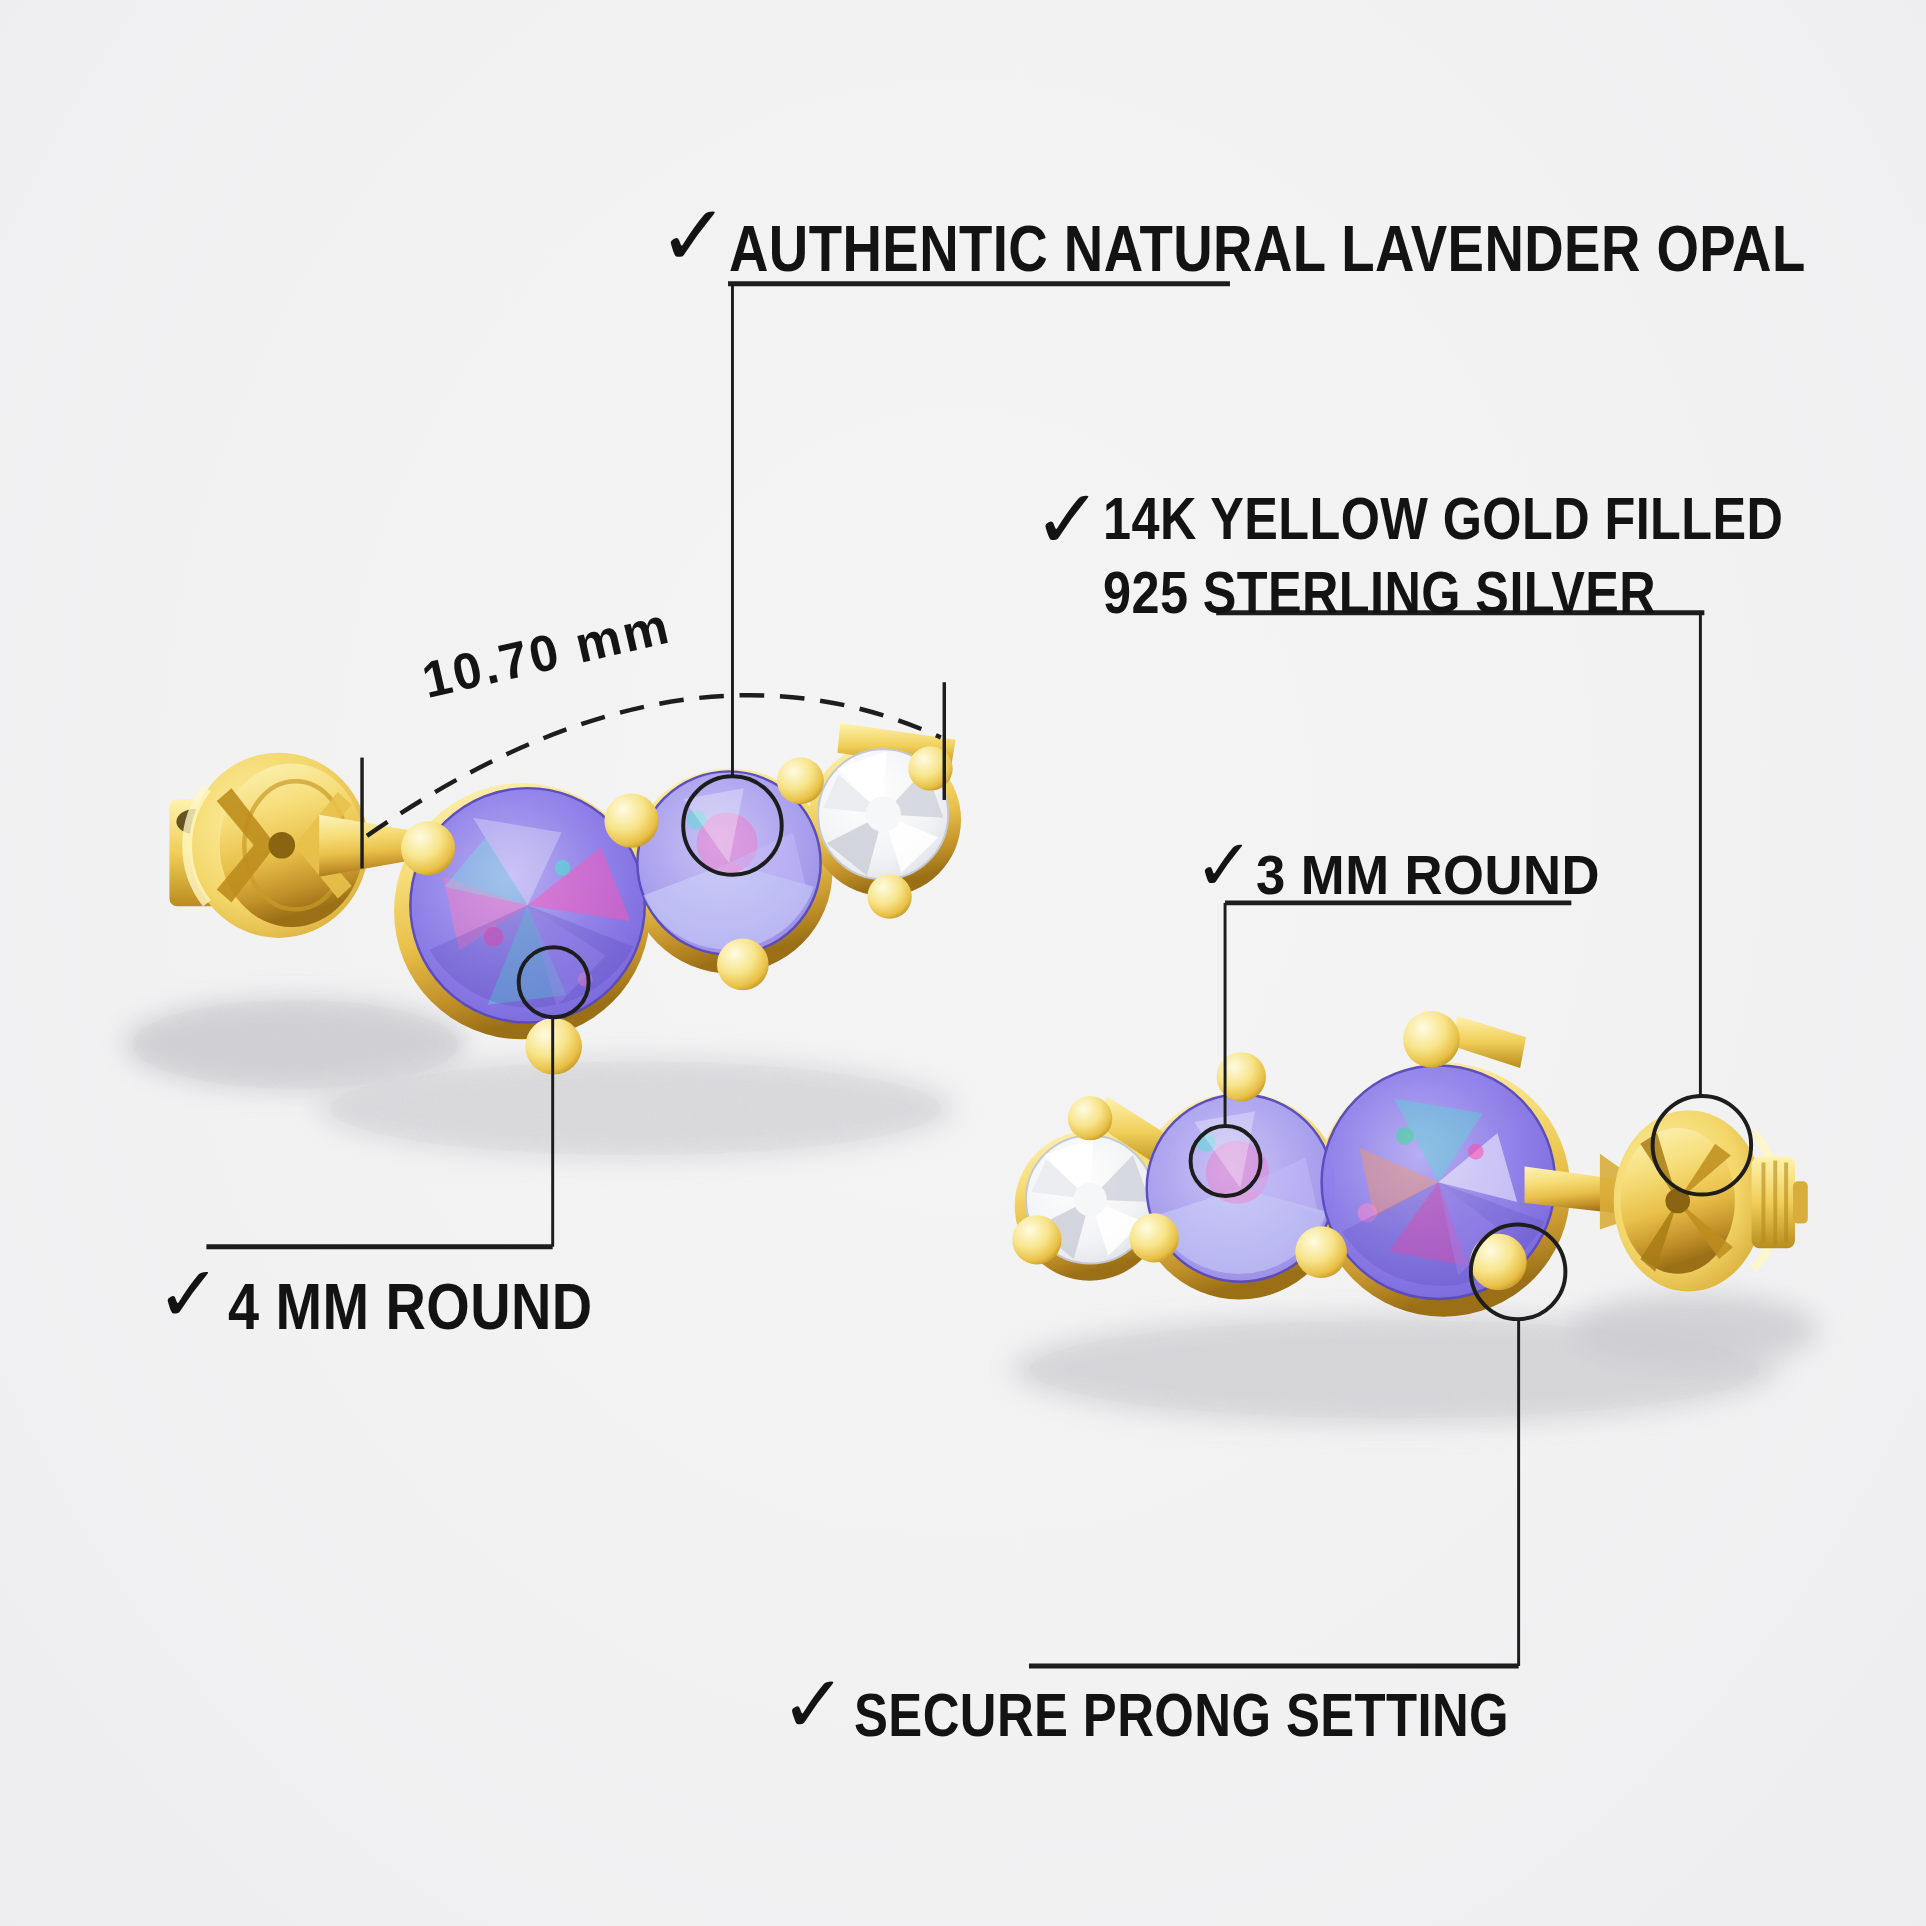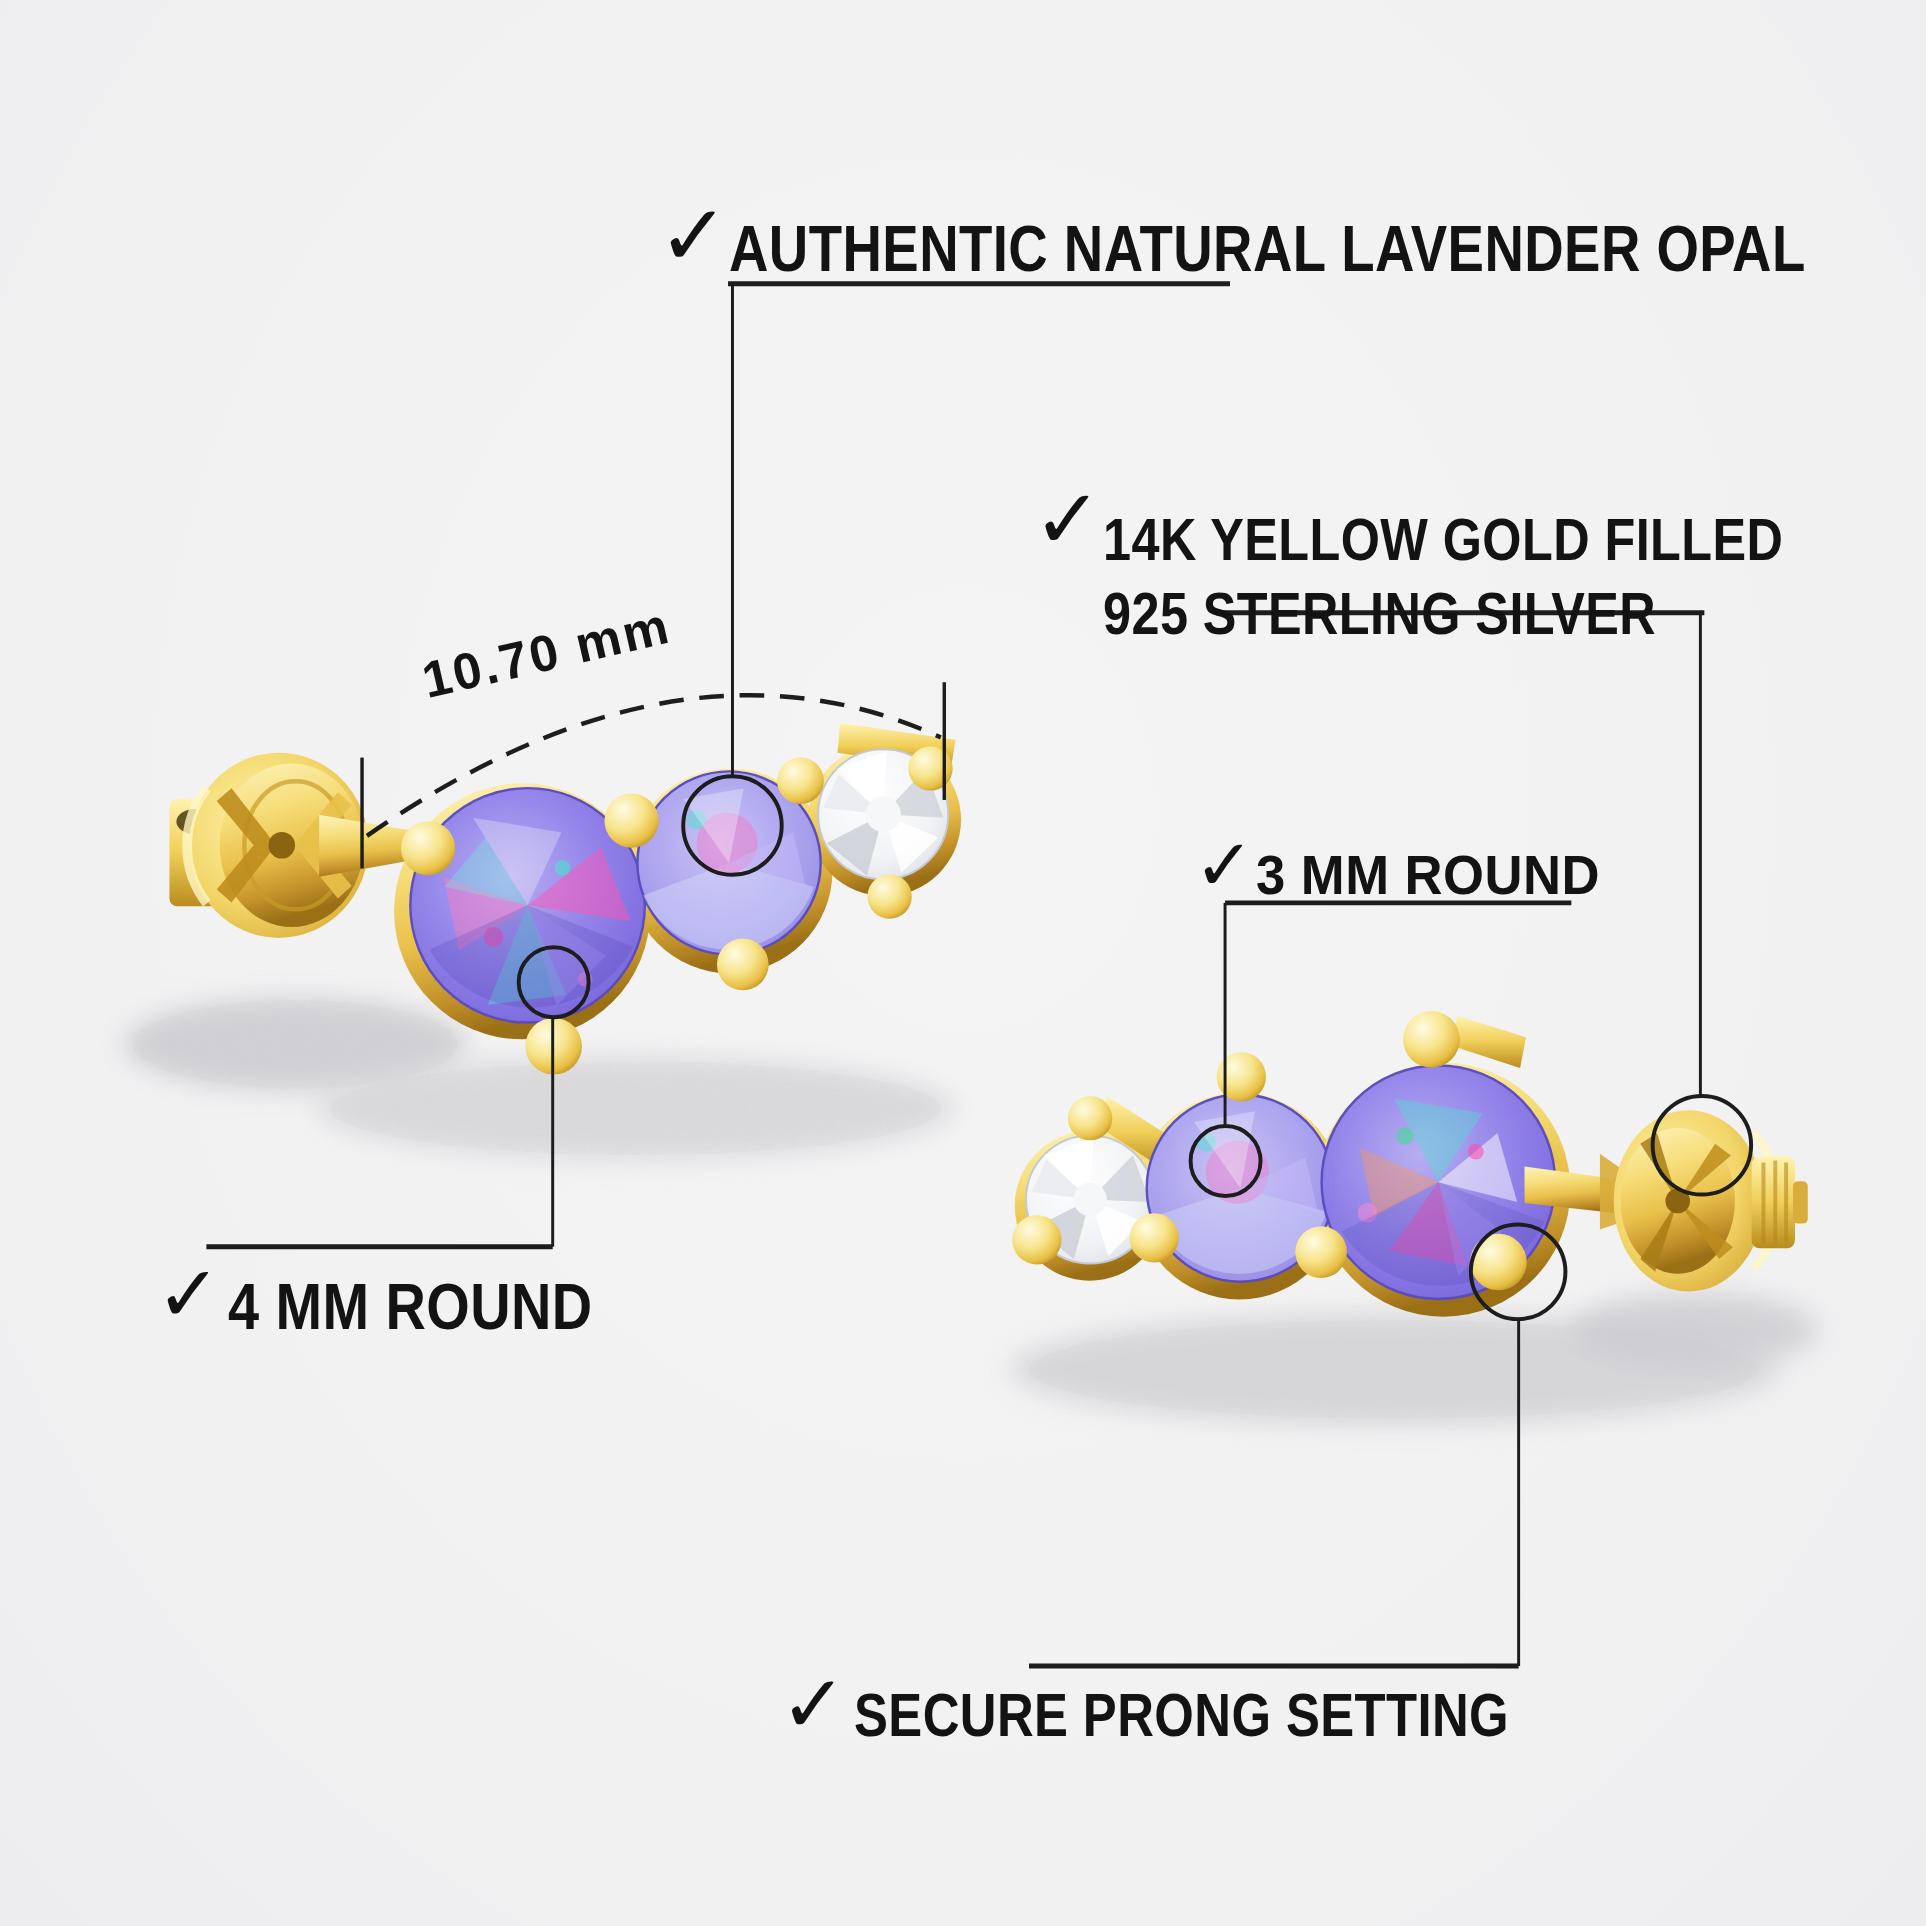--- a/index.html
+++ b/index.html
@@ -8,21 +8,21 @@
     background:radial-gradient(ellipse at 50% 42%, #f4f4f5 0%, #f2f2f3 55%, #ededef 100%);}
   .scene{position:absolute;left:0;top:0;width:1926px;height:1926px;}
   .callout{position:absolute;display:flex;align-items:flex-start;color:#131313;white-space:nowrap;line-height:1;}
   .check{font-weight:700;display:inline-block;}
   .cond{display:inline-block;transform-origin:0 0;font-weight:700;letter-spacing:0.5px;}
   #co-authentic{left:658px;top:198px;}
   #co-authentic .check{font-size:85px;margin-top:-5px;}
   #co-authentic .cond{font-size:65px;transform:scaleX(.84);margin-top:18px;}
   #co-material{left:1033px;top:482px;}
   #co-material .check{font-size:83px;margin-top:-4px;}
-  #co-material .lines{margin-top:21px;}
+  #co-material .lines{margin-top:0;}
   #co-material .cond{font-size:60px;display:block;transform:scaleX(.84);line-height:1.23;}
   #co-size3{left:1194px;top:834px;}
   #co-size3 .check{font-size:72px;margin-top:-5px;}
   #co-size3 .cond{font-size:56px;transform:scaleX(.94);margin-top:13px;margin-left:2px;}
   #co-size4{left:156px;top:1259px;}
   #co-size4 .check{font-size:78px;margin-top:-4px;}
   #co-size4 .cond{font-size:65px;transform:scaleX(.86);margin-top:15px;margin-left:7px;}
   #co-prong{left:780px;top:1670px;}
   #co-prong .check{font-size:80px;margin-top:-5px;}
   #co-prong .cond{font-size:62px;transform:scaleX(.82);margin-top:14px;margin-left:7px;}

